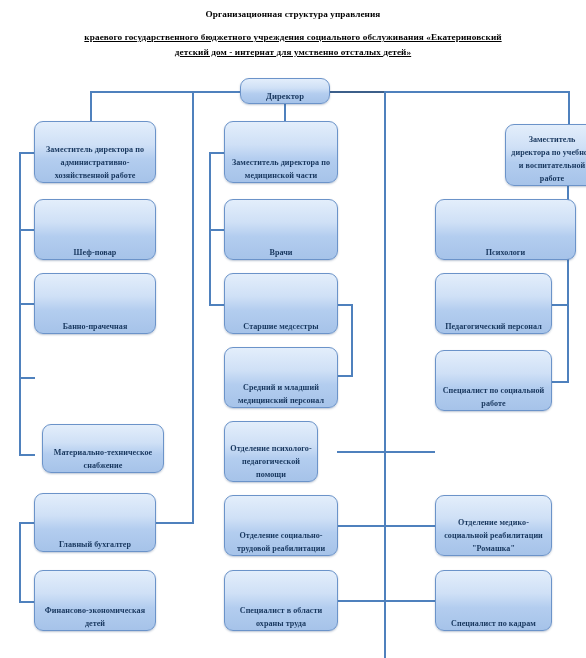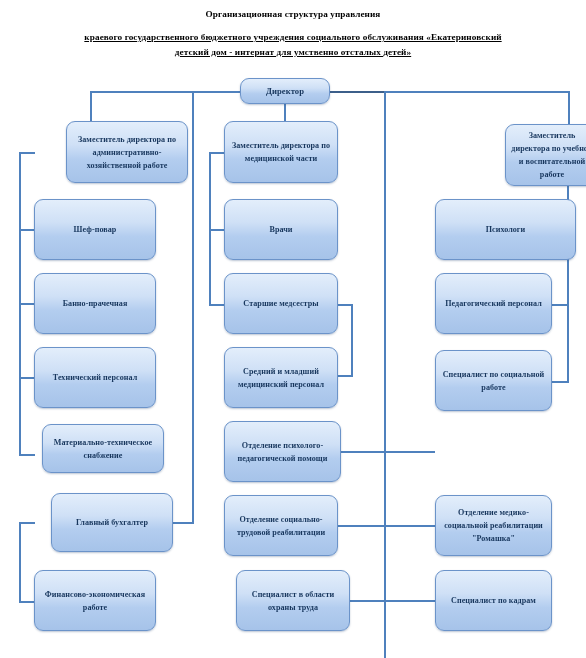--- a/index.html
+++ b/index.html
@@ -40,21 +40,21 @@
 
   
   .node {
     position: absolute;
     box-sizing: border-box;
     border: 1px solid #6b93c9;
     border-radius: 9px;
     background: linear-gradient(180deg, #e3eefb 0%, #cfe0f6 38%, #b3cdef 62%, #a6c3e9 100%);
     box-shadow: 0 1px 2px rgba(60,90,130,0.35);
     display: flex;
-    align-items: center;
+    align-items: flex-end;
     justify-content: center;
     text-align: center;
     z-index: 5;
   }
   .node span {
     display: block;
     font-family: "Liberation Serif", serif;
     font-weight: bold;
     color: #17365d;
     font-size: 8.1px;
@@ -128,61 +128,58 @@
   <div class="cy" style="left:567px; top:155px; height:227px;"></div>
   <div class="cx" style="left:551px; top:155px; width:18px;"></div>
   <div class="cx" style="left:551px; top:229px; width:18px;"></div>
   <div class="cx" style="left:551px; top:304px; width:18px;"></div>
   <div class="cx" style="left:551px; top:381px; width:18px;"></div>
 
   <div class="node root" style="left:240px; top:78px; width:90px; height:26px;">
     <span>Директор</span>
   </div>
 
-  <div class="node" style="left:34px; top:121px; width:122px; height:62px;margin-left:32px;">
+  <div class="node" style="left:34px; top:121px; width:122px; height:62px;">
     <span>Заместитель директора по административно-хозяйственной работе</span>
   </div>
   <div class="node" style="left:34px; top:199px; width:122px; height:61px;">
     <span>Шеф-повар</span>
   </div>
   <div class="node" style="left:34px; top:273px; width:122px; height:61px;">
     <span>Банно-прачечная</span>
   </div>
-  <div class="node" style="left:34px; top:347px; width:122px; height:61px;">
-    <span>Технический персонал</span>
-  </div>
   <div class="node" style="left:42px; top:424px; width:122px; height:49px;">
     <span>Материально-техническое снабжение</span>
   </div>
-  <div class="node" style="left:34px; top:493px; width:122px; height:59px;margin-left:17px;">
+  <div class="node" style="left:34px; top:493px; width:122px; height:59px;">
     <span>Главный бухгалтер</span>
   </div>
   <div class="node" style="left:34px; top:570px; width:122px; height:61px;">
-    <span>Финансово-экономическая работе</span>
+    <span>Финансово-экономическая детей</span>
   </div>
 
   <div class="node" style="left:224px; top:121px; width:114px; height:62px;">
     <span>Заместитель директора по медицинской части</span>
   </div>
   <div class="node" style="left:224px; top:199px; width:114px; height:61px;">
     <span>Врачи</span>
   </div>
   <div class="node" style="left:224px; top:273px; width:114px; height:61px;">
     <span>Старшие медсестры</span>
   </div>
   <div class="node" style="left:224px; top:347px; width:114px; height:61px;">
     <span>Средний и младший медицинский персонал</span>
   </div>
-  <div class="node" style="left:224px; top:421px; width:117px; height:61px;">
+  <div class="node" style="left:224px; top:421px; width:94px; height:61px;">
     <span>Отделение психолого-педагогической помощи</span>
   </div>
   <div class="node" style="left:224px; top:495px; width:114px; height:61px;">
     <span>Отделение социально-трудовой реабилитации</span>
   </div>
-  <div class="node" style="left:224px; top:570px; width:114px; height:61px;margin-left:12px;">
+  <div class="node" style="left:224px; top:570px; width:114px; height:61px;">
     <span>Специалист в области охраны труда</span>
   </div>
 
   <div class="node" style="left:461px; top:124px; width:94px; height:62px;margin-left:44px;">
     <span>Заместитель директора по учебной и воспитательной работе</span>
   </div>
   <div class="node" style="left:435px; top:199px; width:141px; height:61px;">
     <span>Психологи</span>
   </div>
   <div class="node" style="left:435px; top:273px; width:117px; height:61px;">

